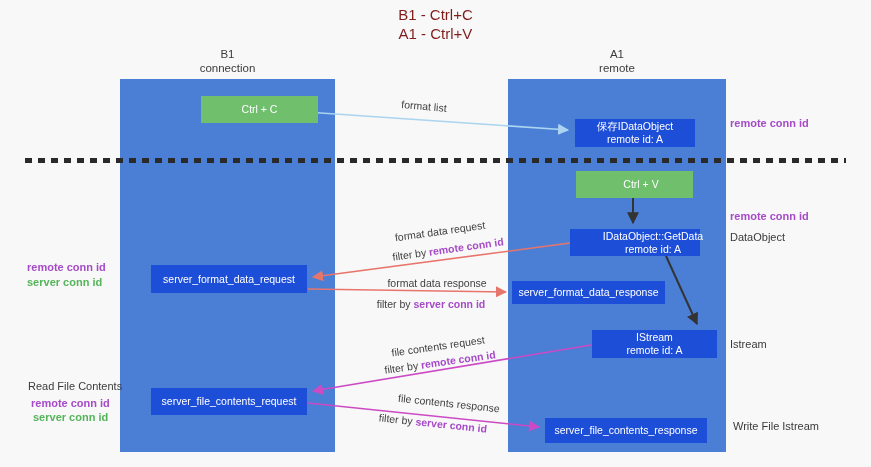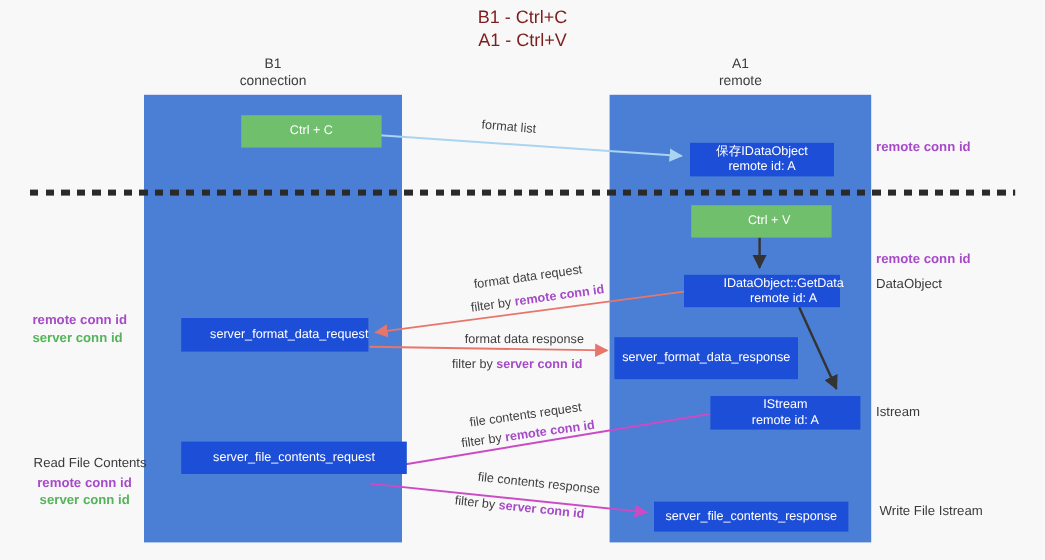--- a/index.html
+++ b/index.html
@@ -96,31 +96,31 @@
   <span>保存IDataObject</span>
   <span>remote id: A</span>
 </div>
 <div class="abs node green" style="left:576px;top:171px;width:117px;height:27px;padding-left:13px;">
   <span>Ctrl + V</span>
 </div>
 <div class="abs node orange" style="left:570px;top:229px;width:130px;height:27px;padding-left:36px;">
   <span>IDataObject::GetData</span>
   <span>remote id: A</span>
 </div>
-<div class="abs node orange" style="left:151px;top:265px;width:156px;height:28px;align-items:flex-end;">
+<div class="abs node orange" style="left:151px;top:265px;width:156px;height:28px;">
   <span>server_format_data_request</span>
 </div>
-<div class="abs node orange" style="left:512px;top:281px;width:153px;height:35px;">
+<div class="abs node orange" style="left:512px;top:281px;width:153px;height:23px;">
   <span>server_format_data_response</span>
 </div>
 <div class="abs node orange" style="left:592px;top:330px;width:125px;height:28px;">
   <span>IStream</span>
   <span>remote id: A</span>
 </div>
-<div class="abs node orange" style="left:151px;top:368px;width:188px;height:27px;text-align:right;">
+<div class="abs node orange" style="left:151px;top:388px;width:156px;height:27px;text-align:right;">
   <span>server_file_contents_request</span>
 </div>
 <div class="abs node orange" style="left:545px;top:418px;width:162px;height:25px;">
   <span>server_file_contents_response</span>
 </div>
 
 <div class="abs edge-label r-pos5" style="left:424px;top:106px;">format list</div>
 
 <div class="abs edge-label r-neg8" style="left:440px;top:231px;">format data request</div>
 <div class="abs edge-label r-neg8" style="left:448px;top:249px;">

